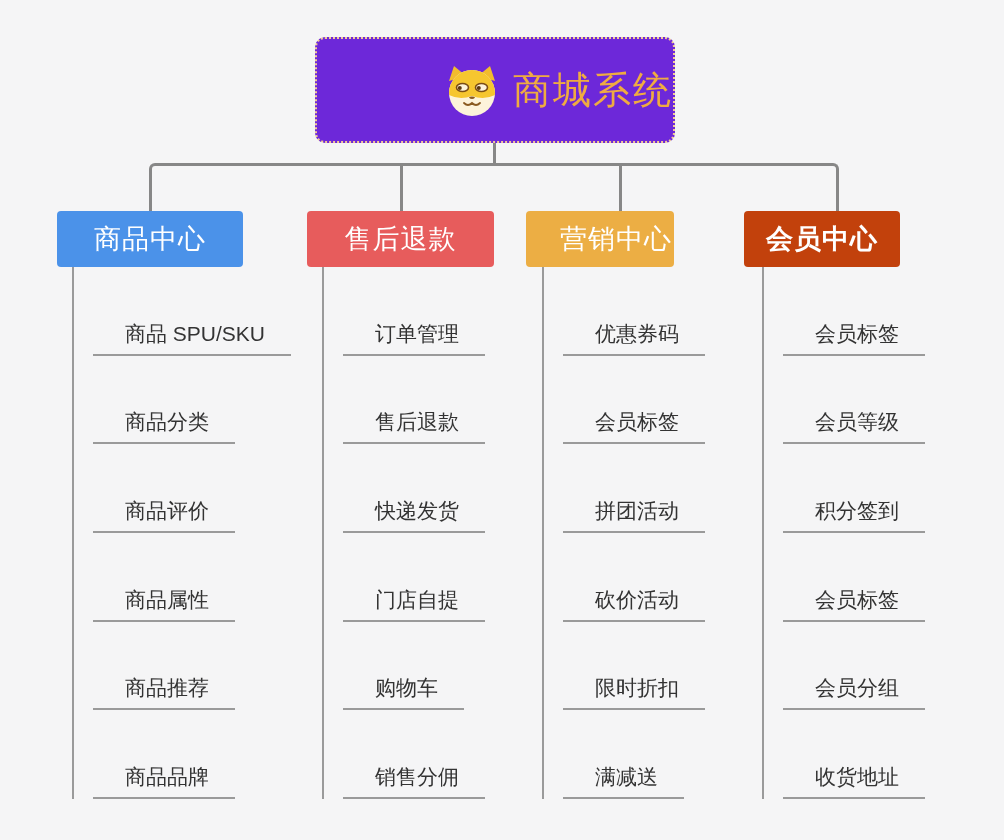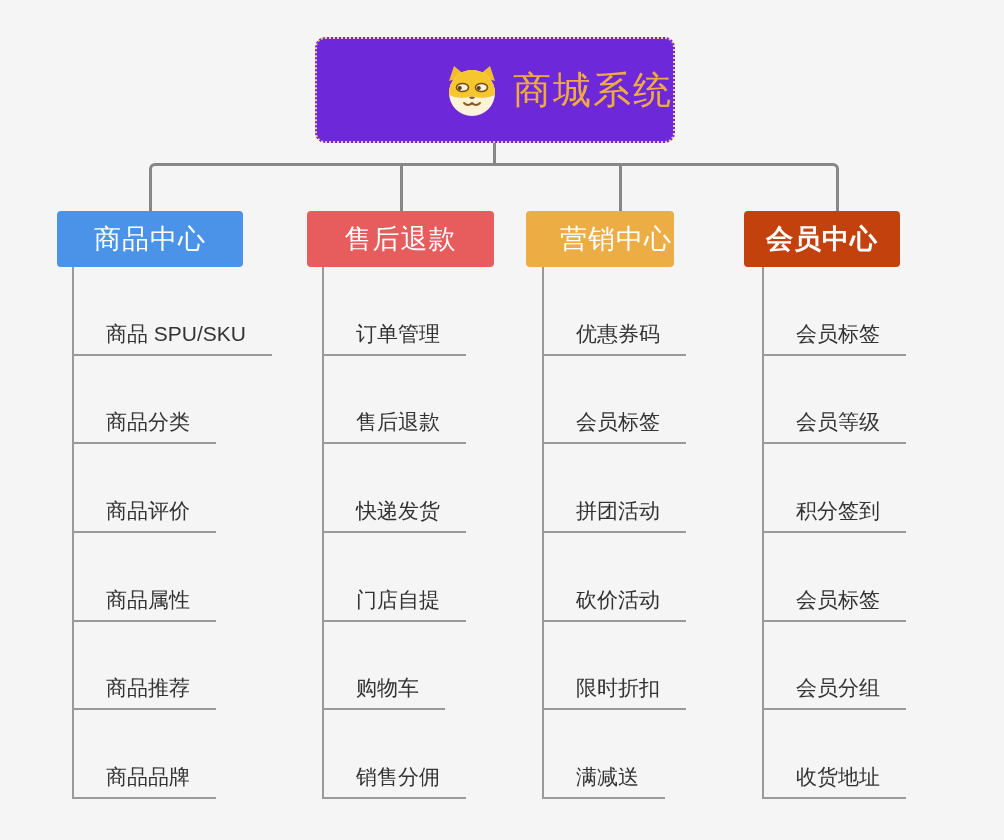--- a/index.html
+++ b/index.html
@@ -81,20 +81,21 @@
   .leaf-item {
     height: 88.7px;
     display: flex;
     align-items: flex-end;
     width: max-content;
     border-bottom: 2px solid #9a9a9a;
     padding: 0 26px 6px 32px;
     font-size: 21px;
     color: #333333;
     white-space: nowrap;
+    margin-left: 19px;
   }
 </style>
 </head>
 <body>
 
 <div class="root-node">
   <span class="root-icon">
     <svg viewBox="0 0 54 54" width="54" height="54">
       <polygon points="9,3 21,13 4,18" fill="#f2bc2d"></polygon>
       <polygon points="45,3 33,13 50,18" fill="#f2bc2d"></polygon>

